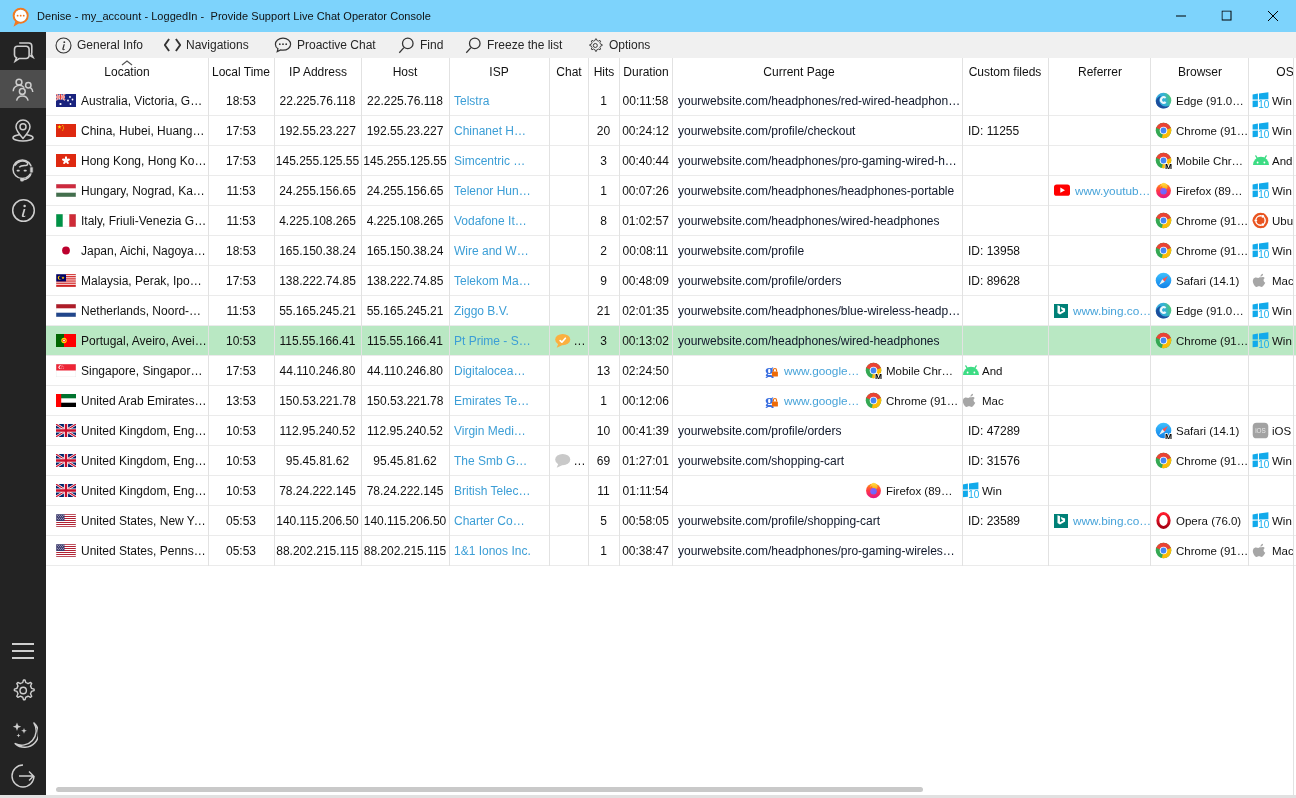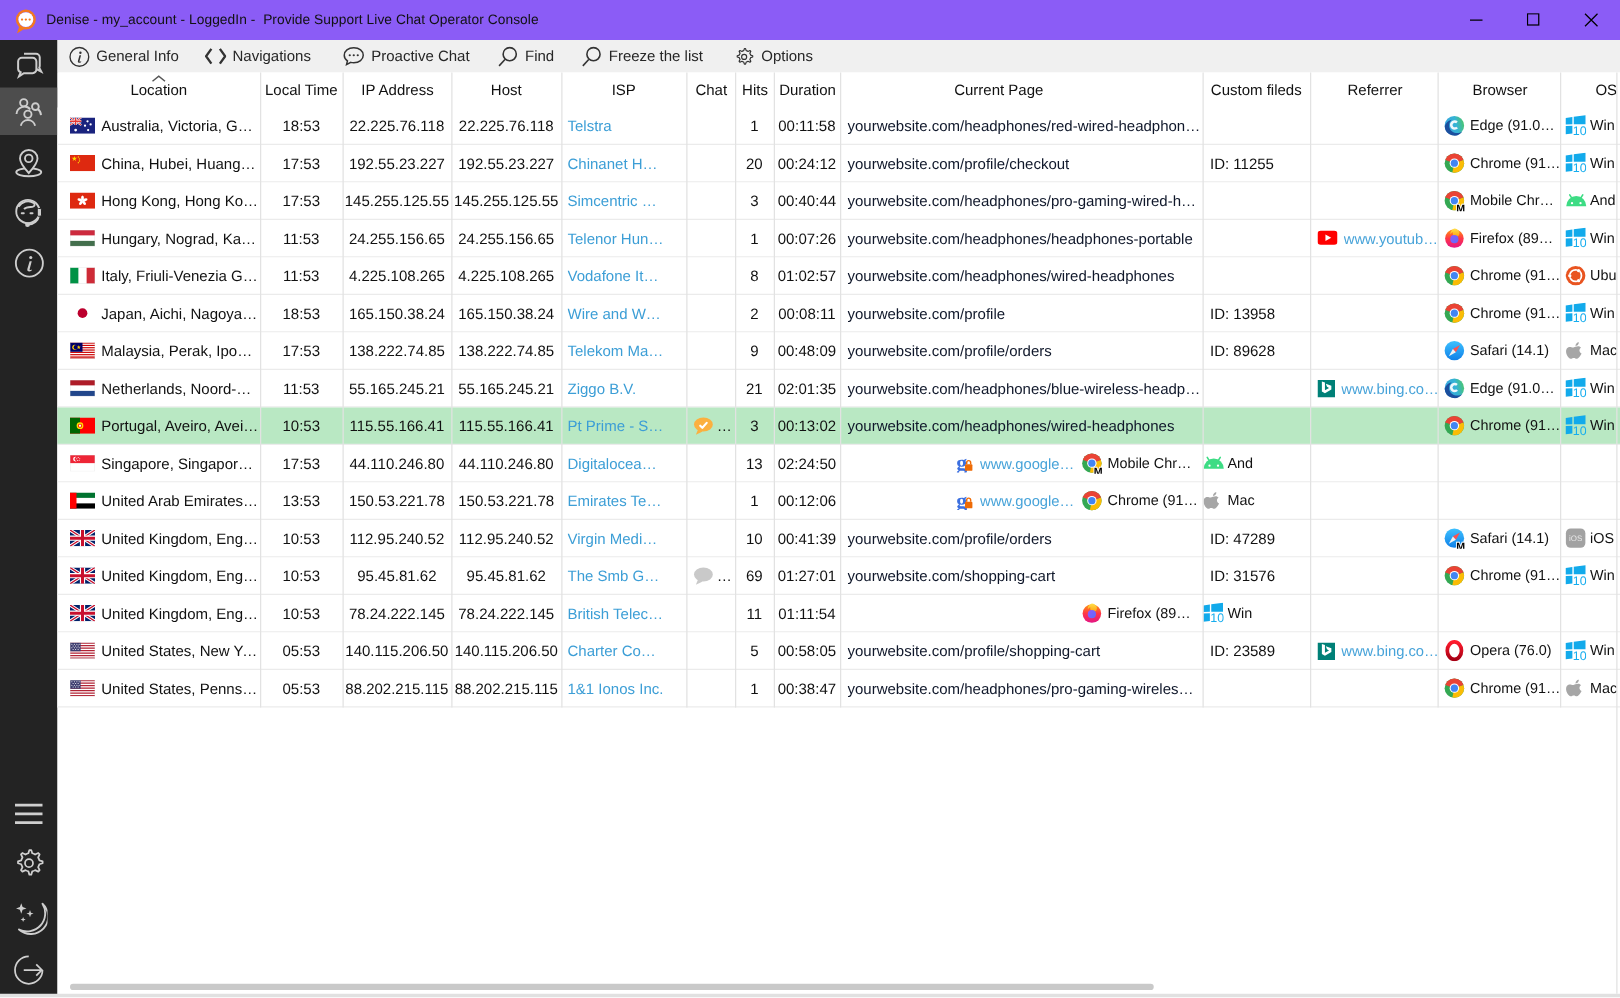--- a/index.html
+++ b/index.html
@@ -1,18 +1,18 @@
 <!DOCTYPE html>
 <html><head><meta charset="utf-8"><style>
 *{box-sizing:border-box;margin:0;padding:0;}
 html,body{width:1296px;height:798px;overflow:hidden;background:#fff;font-family:"Liberation Sans",sans-serif;}
 #win{position:relative;width:1296px;height:798px;background:#fff;}
 
 
-#titlebar{position:absolute;left:0;top:0;width:1296px;height:32px;background:#8b5cf6;}
+#titlebar{position:absolute;left:0;top:0;width:1296px;height:32px;background:#7dd3fc;}
 #appicon{position:absolute;left:10px;top:6px;}
 #title{position:absolute;left:37px;top:0;height:32px;line-height:32px;font-size:11px;letter-spacing:0.05px;color:#111;}
 .winbtn{position:absolute;top:0;width:46px;height:32px;}
 #btnmin{right:92px}#btnmax{right:46px}#btnclose{right:0}
 .winbtn svg{position:absolute;left:50%;top:50%;transform:translate(-50%,-50%);}
 
 
 #sidebar{position:absolute;left:0;top:32px;width:46px;height:764px;background:#232323;}
 .sbicon{position:absolute;left:0;width:46px;display:flex;justify-content:center;}
 #sbsel{position:absolute;left:0;top:38px;width:46px;height:38px;background:#4d4d4d;}

